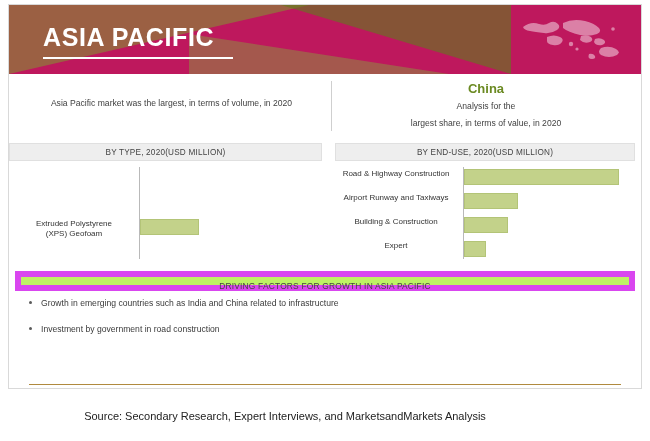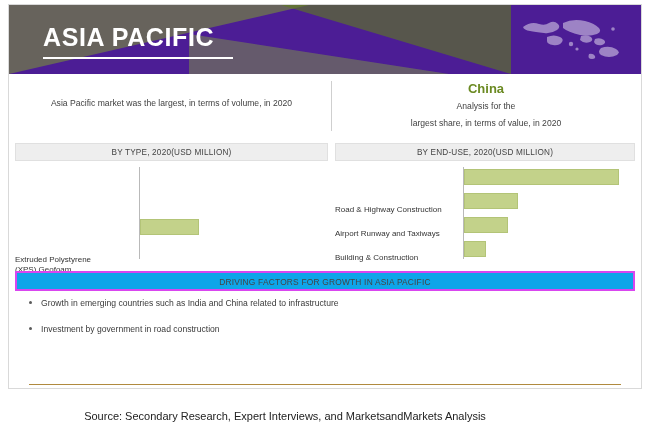--- a/index.html
+++ b/index.html
@@ -31,21 +31,21 @@
     box-sizing: border-box;
     background: #ffffff;
   }
 
   
   .banner {
     position: absolute;
     left: 0; top: 0;
     width: 632px;
     height: 69px;
-    background: #4c1d95;
+    background: #be185d;
     overflow: hidden;
   }
   .banner .wedge1 {
     position: absolute;
     left: 0; top: 0;
     width: 0; height: 0;
     border-left: 300px solid #7d9c2e;
     border-bottom: 69px solid transparent;
     opacity: .55;
   }
@@ -135,21 +135,21 @@
     height: 18px;
     background: #eeeeee;
     border: 1px solid #e0e0e0;
     box-sizing: border-box;
     font-size: 8.2px;
     color: #444444;
     text-align: center;
     line-height: 17px;
     letter-spacing: .2px;
   }
-  .sec-head.left  { left: 6px;   top: 138px; width: 313px; }
+  .sec-head.left  { left: 0;   top: 138px; width: 313px; }
   .sec-head.right { left: 326px; top: 138px; width: 300px; }
 
   
   .panel {
     position: absolute;
     top: 158px;
     height: 100px;
   }
   .panel.left  { left: 6px;   width: 313px; }
   .panel.right { left: 326px; width: 300px; }
@@ -166,25 +166,24 @@
 
   .bar-row {
     position: absolute;
     height: 16px;
     left: 0;
     right: 0;
   }
   .bar-label {
     position: absolute;
     top: 0;
-    text-align: left;
+    text-align: center;
     font-size: 8px;
     color: #333333;
     line-height: 10px;
-    margin-top: 36px;
   }
   .panel.left .bar-label  { left: 0; width: 118px; }
   .panel.right .bar-label { left: 0; width: 122px; }
 
   .bar {
     position: absolute;
     height: 16px;
     background: #c3d28a;
     border: 1px solid #b3c477;
     box-sizing: border-box;
@@ -192,22 +191,22 @@
   .panel.left .bar  { left: 125px; }
   .panel.right .bar { left: 129px; }
 
   
   .drivers-head {
     position: absolute;
     left: 6px;
     top: 266px;
     width: 620px;
     height: 20px;
-    background: #0ea5e9;
-    border: 2px solid #d946ef;
+    background: #bef264;
+    border: 6px solid #d946ef;
     box-sizing: border-box;
     font-size: 8.4px;
     color: #444444;
     text-align: center;
     line-height: 19px;
     letter-spacing: .2px;
   }
   .drivers-body {
     position: absolute;
     left: 6px;

